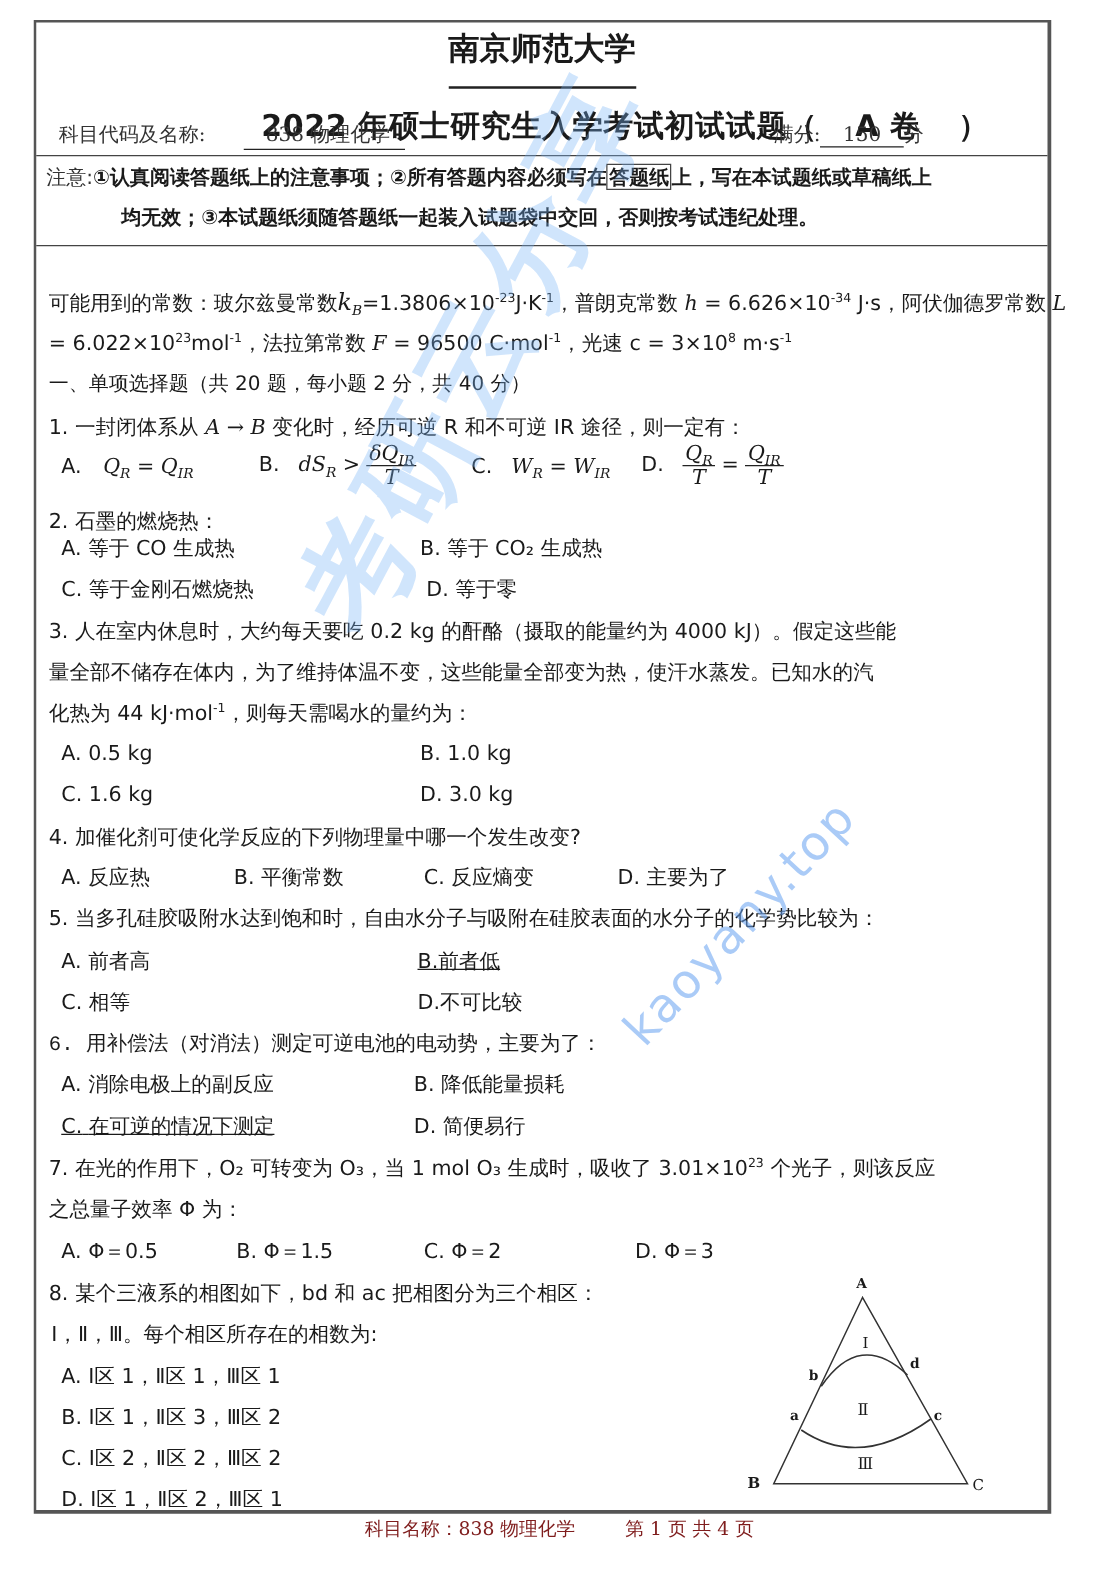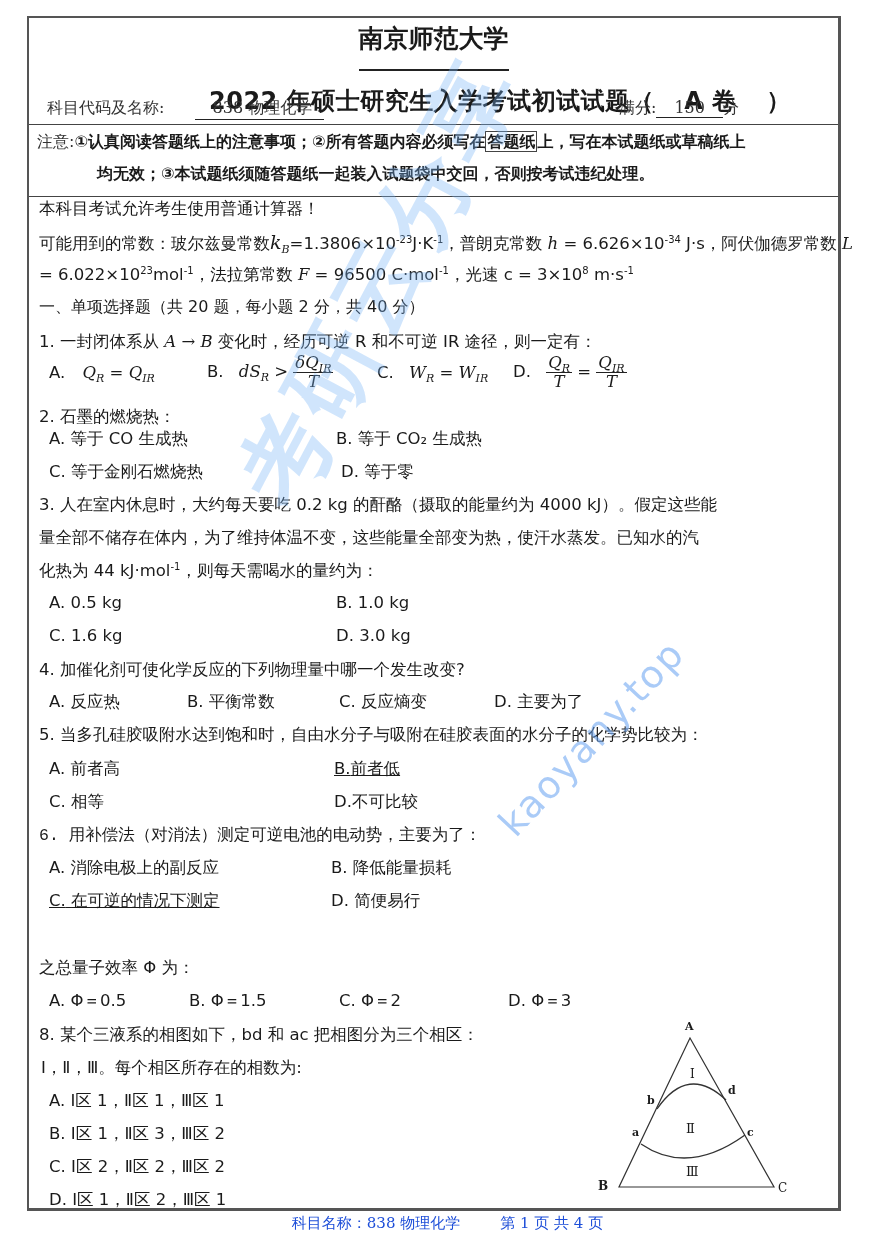--- a/index.html
+++ b/index.html
@@ -19,21 +19,21 @@
   .notice b { font-weight: bold; }
   .boxed { border: 1px solid #444; padding: 0 1px; }
   .body-text { font-size: 16.5px; }
   .sec { font-size: 16px; font-weight: normal; }
   .opt { font-size: 16.5px; }
   .math { font-family: "DejaVu Serif", "Liberation Serif", serif; font-style: italic; }
   sup { font-size: 10px; vertical-align: super; line-height: 0; }
   sub { font-size: 11px; vertical-align: sub; line-height: 0; }
   .frac { display: inline-flex; flex-direction: column; align-items: center; vertical-align: middle; line-height: 18px; font-family: "DejaVu Serif", serif; font-style: italic; }
   .frac .num { border-bottom: 1px solid #222; padding: 0 2px; }
-  .footer { left: 0; right: 0; top: 1214px; text-align: center; font-size: 15px; color: #1d4ed8; font-family: "DejaVu Serif", serif; }
+  .footer { left: 0; right: 0; top: 1214px; text-align: center; font-size: 15px; color: #7f1d1d; font-family: "DejaVu Serif", serif; }
   .footer span + span { margin-left: 40px; }
   .watermark1 { position: absolute; left: 210px; top: 470px; font-size: 92px; color: rgba(120,180,245,0.35);
                transform: rotate(-62deg); transform-origin: left top; font-weight: bold; pointer-events: none; letter-spacing: 6px; }
   .watermark2 { position: absolute; left: 490px; top: 815px; font-size: 38px; color: rgba(100,160,240,0.55);
                transform: rotate(-47deg); transform-origin: left top; pointer-events: none; letter-spacing: 2px; }
   .diagram { position: absolute; left: 588px; top: 1014px; width: 225px; height: 180px; }
 </style>
 </head>
 <body>
 
@@ -56,21 +56,20 @@
 
   <div class="abs notice" style="left:68px; top:140px;">
     <b>均无效；③本试题纸须随答题纸一起装入试题袋中交回，否则按考试违纪处理。</b>
   </div>
   <div class="abs notice" style="left:8px; top:108px;">
     <span style="color:#333">注意:</span><b>①认真阅读答题纸上的注意事项；②所有答题内容必须写在</b><b class="boxed">答题纸</b><b>上，写在本试题纸或草稿纸上</b>
   </div>
 
   <div class="hr" style="top:178px;"></div>
 
-  <div class="abs body-text" style="left:10px; top:180px;">本科目考试允许考生使用普通计算器！</div>
   <div class="abs body-text" style="left:10px; top:213px;">
     <span>可能用到的常数：玻尔兹曼常数</span><span class="math" style="font-size:19px">k</span><sub class="math">B</sub><span>=1.3806×10</span><sup>-23</sup><span>J·K</span><sup>-1</sup><span>，普朗克常数 </span><span class="math">h</span><span> = 6.626×10</span><sup>-34</sup><span> J·s，阿伏伽德罗常数 </span><span class="math">L</span>
   </div>
   <div class="abs body-text" style="left:10px; top:246px;">
     <span>= 6.022×10</span><sup>23</sup><span>mol</span><sup>-1</sup><span>，法拉第常数 </span><span class="math">F</span><span> = 96500 C·mol</span><sup>-1</sup><span>，光速 c = 3×10</span><sup>8</sup><span> m·s</span><sup>-1</sup>
   </div>
 
   <div class="abs sec" style="left:10px; top:279px;">一、单项选择题（共 20 题，每小题 2 分，共 40 分）</div>
 
   <div class="abs body-text" style="left:10px; top:313px;">
@@ -132,20 +131,23 @@
   <div class="abs opt" style="left:305px; top:740px;text-decoration:underline;"><span>B.</span><span>前者低</span></div>
   <div class="abs opt" style="left:20px; top:773px;"><span>C.</span> <span>相等</span></div>
   <div class="abs opt" style="left:305px; top:773px;"><span>D.</span><span>不可比较</span></div>
 
   <div class="abs body-text" style="left:10px; top:806px;font-family:Liberation Mono, monospace;">6. 用补偿法（对消法）测定可逆电池的电动势，主要为了：</div>
   <div class="abs opt" style="left:20px; top:839px;"><span>A.</span> <span>消除电极上的副反应</span></div>
   <div class="abs opt" style="left:302px; top:839px;"><span>B.</span> <span>降低能量损耗</span></div>
   <div class="abs opt" style="left:20px; top:872px;text-decoration:underline;"><span>C.</span> <span>在可逆的情况下测定</span></div>
   <div class="abs opt" style="left:302px; top:872px;"><span>D.</span> <span>简便易行</span></div>
 
+  <div class="abs body-text" style="left:10px; top:906px;">
+    <span>7. 在光的作用下，O₂ 可转变为 O₃，当 1 mol O₃ 生成时，吸收了 3.01×10</span><sup>23</sup><span> 个光子，则该反应</span>
+  </div>
   <div class="abs body-text" style="left:10px; top:939px;">之总量子效率 Φ 为：</div>
   <div class="abs opt" style="left:20px; top:972px;"><span>A.</span> <span>Φ＝0.5</span></div>
   <div class="abs opt" style="left:160px; top:972px;"><span>B.</span> <span>Φ＝1.5</span></div>
   <div class="abs opt" style="left:310px; top:972px;"><span>C.</span> <span>Φ＝2</span></div>
   <div class="abs opt" style="left:455px; top:972px;margin-left:24px;"><span>D.</span> <span>Φ＝3</span></div>
 
   <div class="abs body-text" style="left:10px; top:1006px;">8. 某个三液系的相图如下，bd 和 ac 把相图分为三个相区：</div>
   <div class="abs body-text" style="left:12px; top:1039px;">Ⅰ，Ⅱ，Ⅲ。每个相区所存在的相数为:</div>
   <div class="abs opt" style="left:20px; top:1072px;"><span>A.</span> <span>Ⅰ区 1，Ⅱ区 1，Ⅲ区 1</span></div>
   <div class="abs opt" style="left:20px; top:1105px;"><span>B.</span> <span>Ⅰ区 1，Ⅱ区 3，Ⅲ区 2</span></div>

